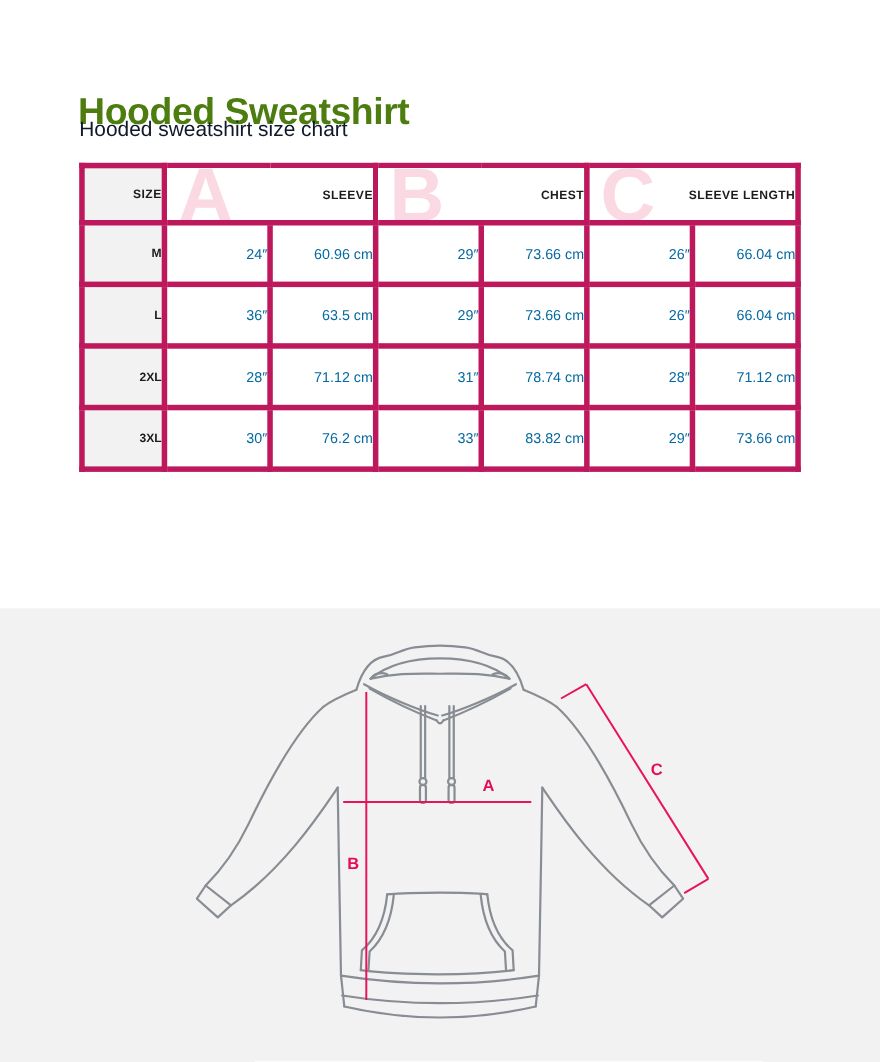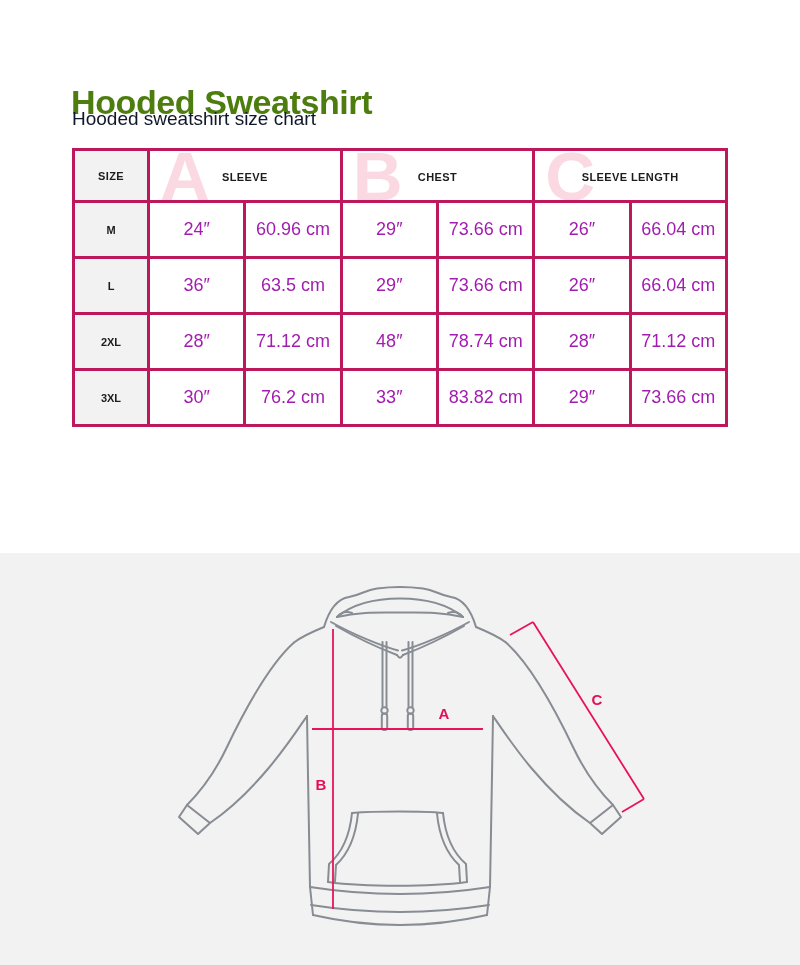--- a/index.html
+++ b/index.html
@@ -12,37 +12,37 @@
     letter-spacing:-0.4px;color:#4d7c0f;
   }
   .page-subtitle{
     position:absolute;left:72px;top:108px;font-size:19px;font-weight:400;color:#0f172a;
   }
   table.size-chart{
     position:absolute;left:72px;top:148px;width:656px;
     border-collapse:collapse;table-layout:fixed;
   }
   table.size-chart td,table.size-chart th{
-    border:3px solid #be185d;text-align:center;vertical-align:middle;padding:0;
+    border:5px solid #be185d;text-align:right;vertical-align:middle;padding:0;
   }
   .col-size{width:75px;}
   .hrow{height:52px;}
   .urow{height:26px;}
   .drow{height:56px;}
   .cell-gray{background:#f2f2f2;}
   .hd-label{font-size:11px;font-weight:700;color:#1c1c1c;letter-spacing:0.4px;}
   .group-cell{position:relative;background:#ffffff;overflow:hidden;}
   .big-letter{
     position:absolute;left:10px;top:50%;transform:translateY(-50%);
     font-size:69px;font-weight:800;line-height:1;color:#FBD9E3;z-index:0;
   }
   .group-label{position:relative;z-index:1;font-size:11px;font-weight:700;color:#1c1c1c;letter-spacing:0.4px;}
   .unit-label{font-size:11px;font-weight:700;color:#1c1c1c;}
   .size-label{font-size:11px;font-weight:700;color:#1c1c1c;}
-  .val{font-size:18px;font-weight:400;color:#a21caf;}
+  .val{font-size:13px;font-weight:400;color:#0369a1;}
   .diagram-section{
     position:absolute;left:0;top:553px;width:800px;height:412px;background:#f2f2f2;
   }
   .diagram-section svg{display:block;}
   .measure-label{font-size:15px;font-weight:700;fill:#E50D56;}
 </style>
 </head>
 <body>
 
 <h1 class="page-title">Hooded Sweatshirt</h1>
@@ -89,21 +89,21 @@
     <td class="val">63.5 cm</td>
     <td class="val">29″</td>
     <td class="val">73.66 cm</td>
     <td class="val">26″</td>
     <td class="val">66.04 cm</td>
   </tr>
   <tr class="drow">
     <td class="cell-gray size-label">2XL</td>
     <td class="val">28″</td>
     <td class="val">71.12 cm</td>
-    <td class="val">48″</td>
+    <td class="val">31″</td>
     <td class="val">78.74 cm</td>
     <td class="val">28″</td>
     <td class="val">71.12 cm</td>
   </tr>
   <tr class="drow">
     <td class="cell-gray size-label">3XL</td>
     <td class="val">30″</td>
     <td class="val">76.2 cm</td>
     <td class="val">33″</td>
     <td class="val">83.82 cm</td>

